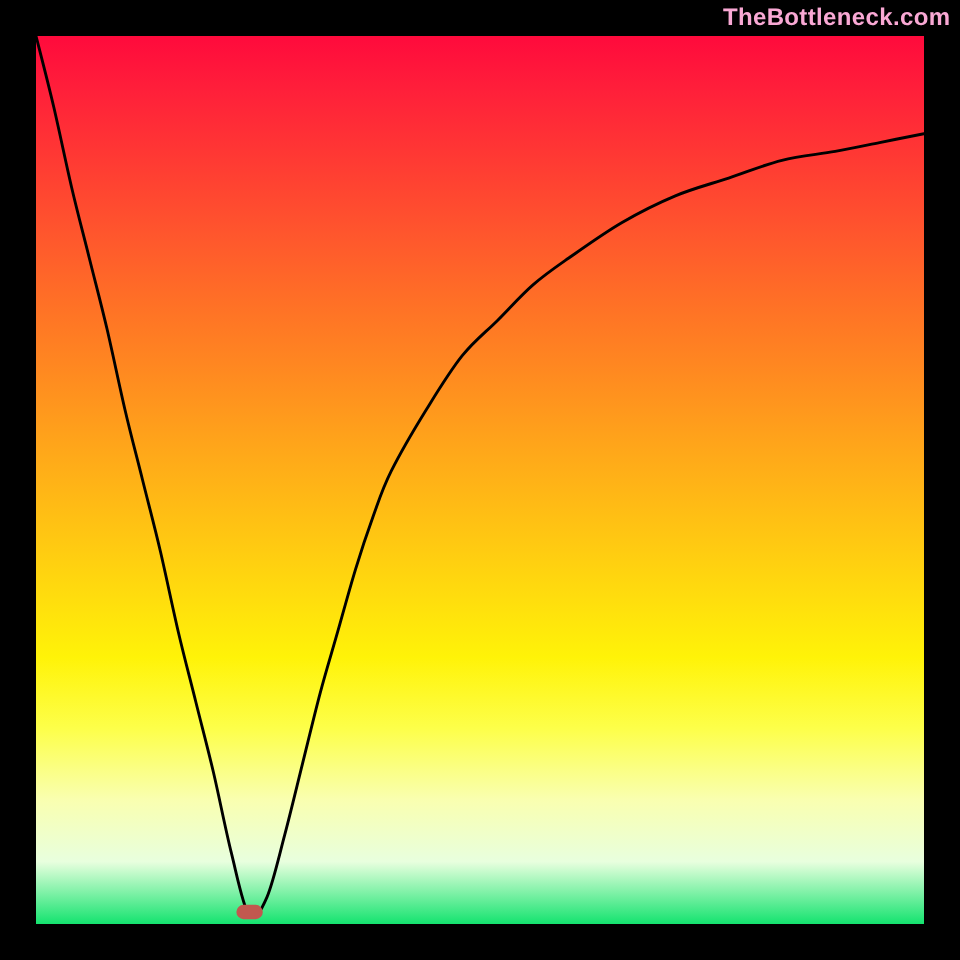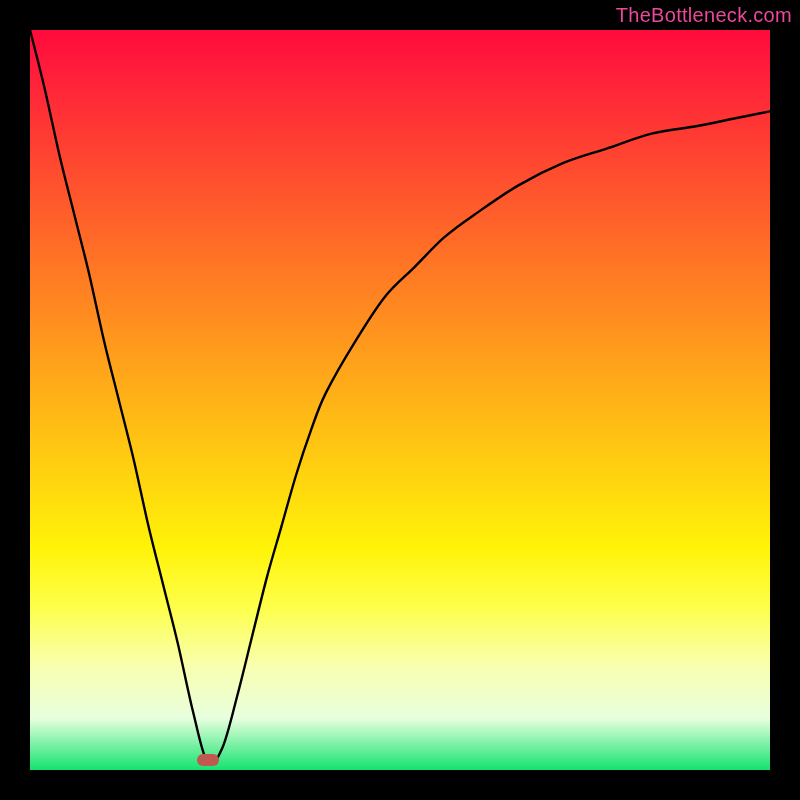--- a/index.html
+++ b/index.html
@@ -45,22 +45,22 @@
     background: #c1584f;
     border-radius: 6px;
     transform: translate(-50%, -50%);
   }
   .watermark {
     position: absolute;
     top: 4px;
     right: 8px;
     font-family: Arial, Helvetica, sans-serif;
     font-size: 20px;
-    font-weight: 400;
-    color: #ec4899;
+    font-weight: 700;
+    color: #f9a8d4;
     letter-spacing: 0.3px;
   }
 </style>
 </head>
 <body>
 <div class="stage">
 
   <div class="watermark">TheBottleneck.com</div>
 
   <div class="plot">

